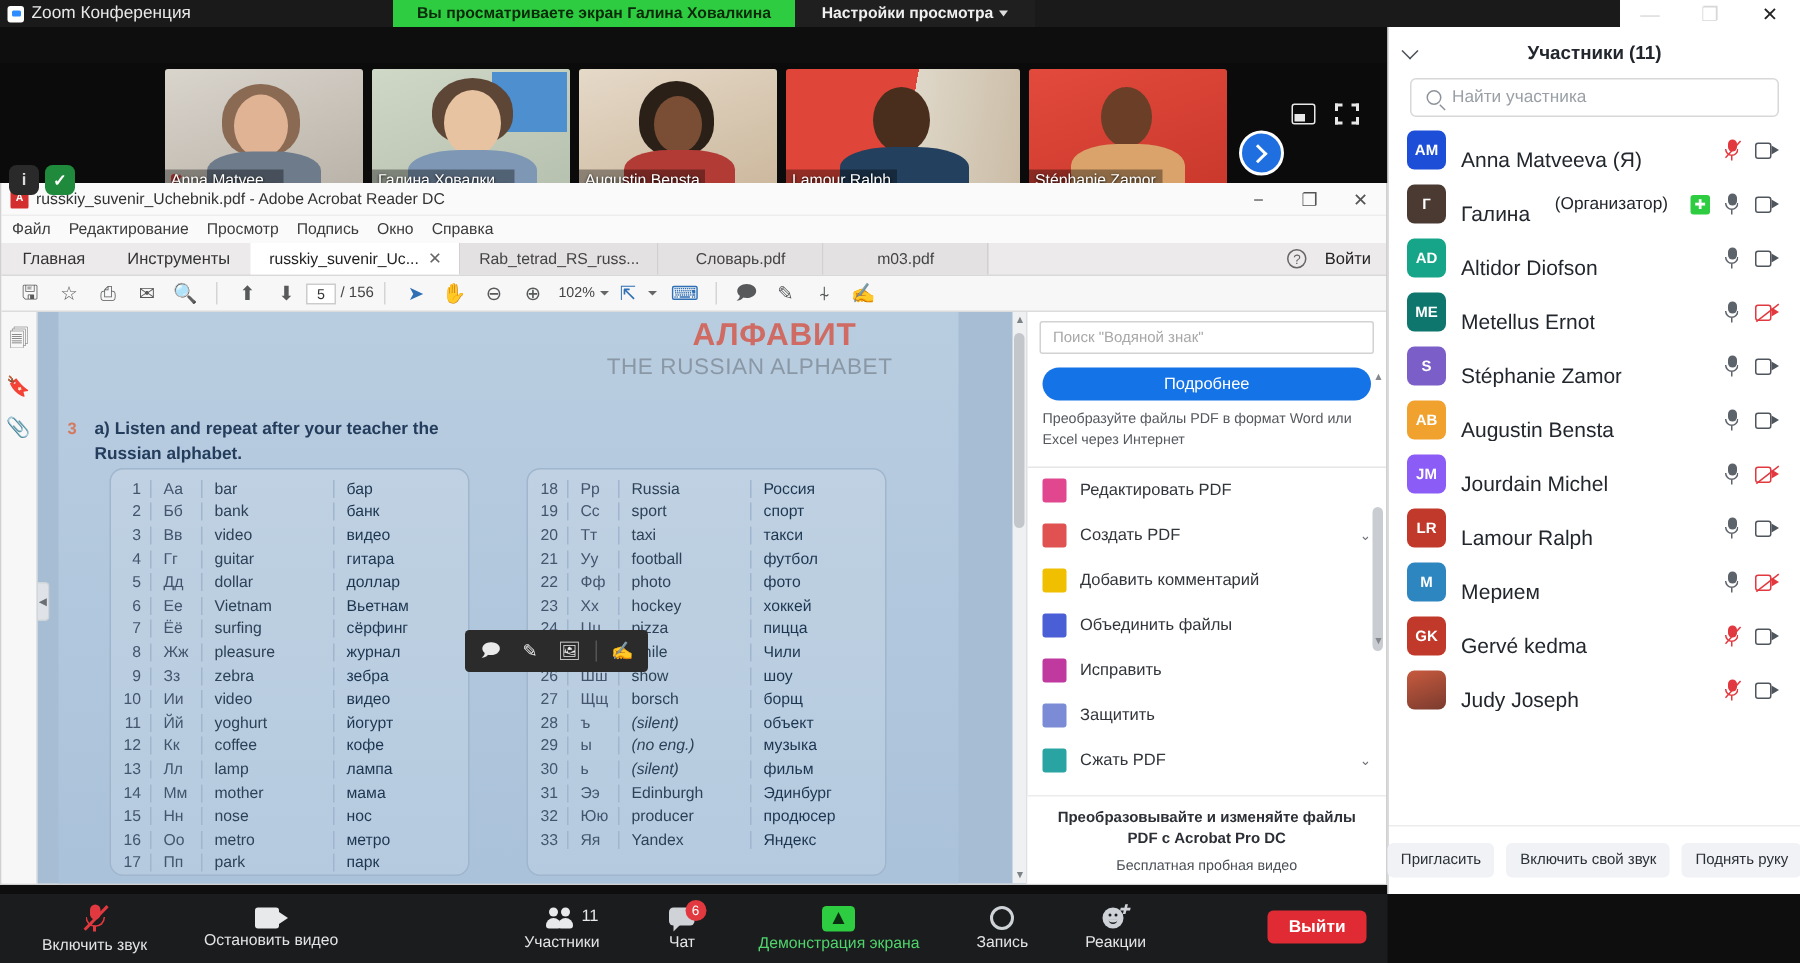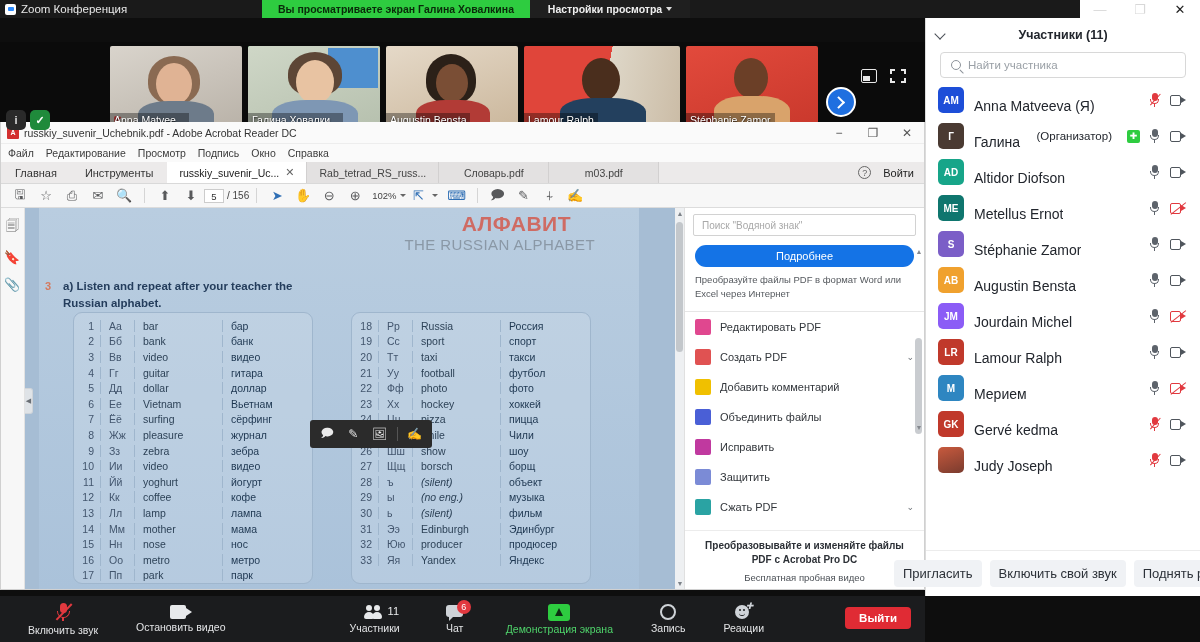--- a/index.html
+++ b/index.html
@@ -246,21 +246,21 @@
   .cam .tri{position:absolute;right:0;top:2px;width:0;height:0;border-top:3.5px solid transparent;border-bottom:3.5px solid transparent;border-left:5px solid #4f555c;}
   .cam.off .bx{border-color:#e1393f;}
   .cam.off .tri{border-left-color:#e1393f;}
   .cam .slash{position:absolute;left:-1px;top:5px;width:19px;height:1.4px;background:#e1393f;transform:rotate(-38deg);display:none;}
   .cam.off .slash{display:block;}
 
   #p-footer{
     position:absolute;left:0;right:0;bottom:0;height:46px;background:#fff;border-top:1px solid #ececec;
     display:flex;align-items:center;justify-content:center;gap:8px;
   }
-  .pf-btn{background:#f0f2f5;border-radius:4px;padding:6px 9px;font-size:13px;color:#2c3138;white-space:nowrap;}
+  .pf-btn{background:#f0f2f5;border-radius:4px;padding:6px 9px;font-size:10px;color:#2c3138;white-space:nowrap;}
 
   
   #zbar{position:absolute;left:0;bottom:0;width:925px;height:46px;background:#1b1c1e;display:flex;align-items:center;}
   .zb{height:46px;display:flex;flex-direction:column;align-items:center;justify-content:center;gap:2px;position:relative;padding:0 8px;}
   .zb .lbl{font-size:10.5px;color:#e3e4e6;white-space:nowrap;}
   .zb .lbl.green{color:#4fd46b;}
   .zb-caret{display:flex;align-items:center;height:46px;padding:0 4px;padding-bottom:14px;}
 
   .ic-mic{position:relative;width:15px;height:19px;}
   .ic-mic .b{position:absolute;left:4px;top:0;width:7px;height:10px;border-radius:4px;background:#e1393f;}

